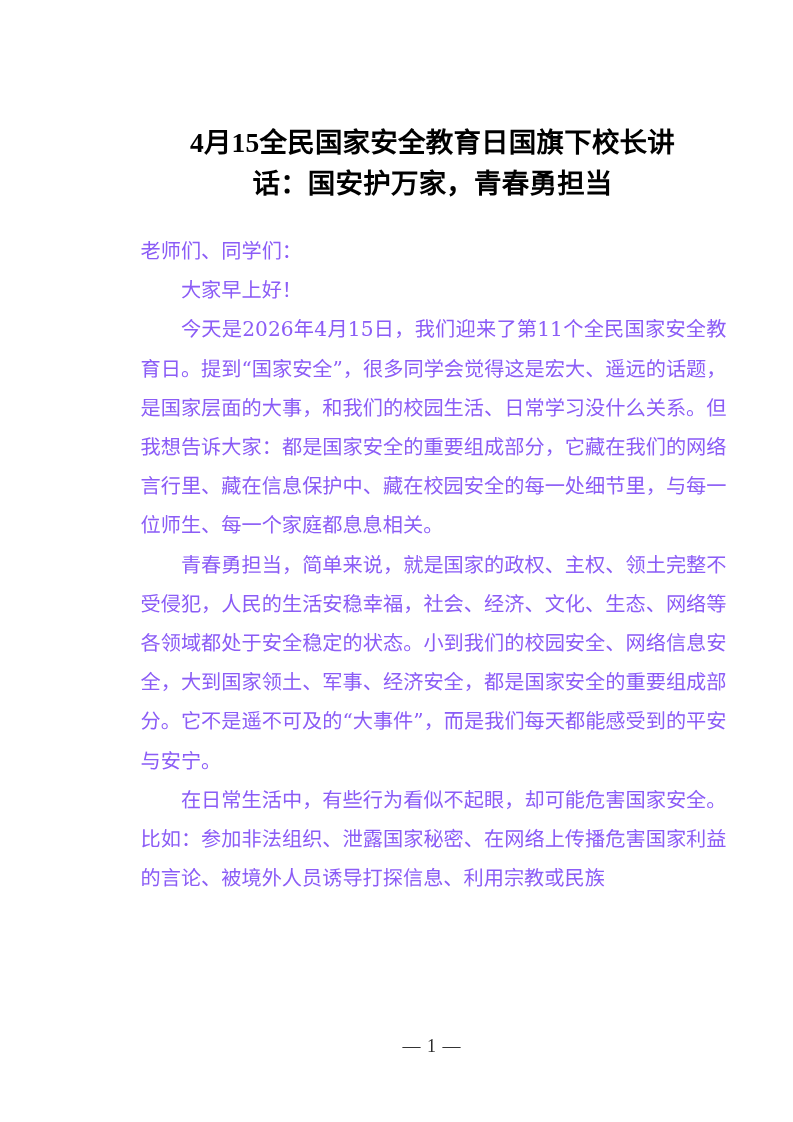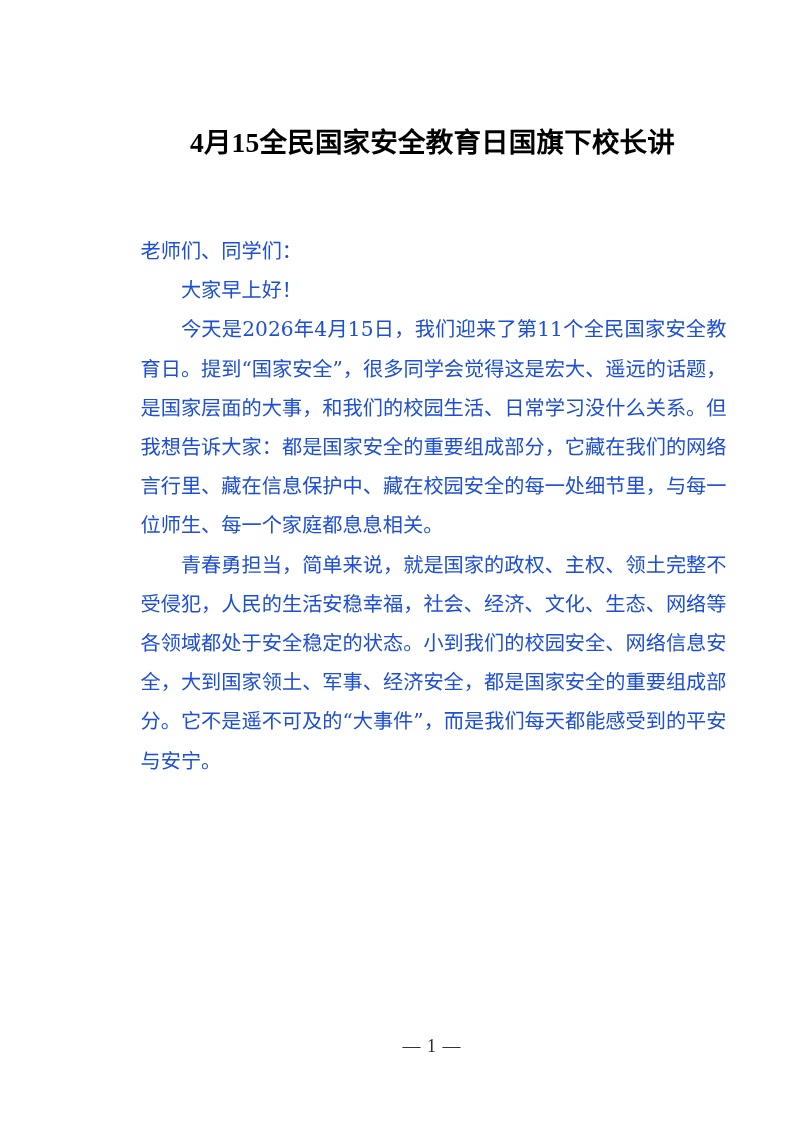--- a/index.html
+++ b/index.html
@@ -37,21 +37,21 @@
 
   
   .doc-body {
     position: absolute;
     left: 105px;
     top: 232px;
     width: 586px;
     font-family: "DejaVu Serif", "Liberation Serif", serif;
     font-size: 20.2px;
     line-height: 39.2px;
-    color: #1d4ed8;
+    color: #8b5cf6;
     text-align: justify;
     text-justify: inter-character;
     word-break: break-all;
     -webkit-font-smoothing: antialiased;
   }
 
   .doc-body p {
     margin: 0;
     padding: 0;
     text-align: justify;
@@ -83,24 +83,26 @@
     letter-spacing: 1px;
   }
 </style>
 </head>
 <body>
 
 <div class="page">
 
   <h1 class="doc-title">
     <span>4月15全民国家安全教育日国旗下校长讲</span><br>
+    <span>话：国安护万家，青春勇担当</span>
   </h1>
 
   <div class="doc-body">
     <p class="p-flush">老师们、同学们：</p>
     <p class="p-indent">大家早上好！</p>
     <p class="p-indent">今天是2026年4月15日，我们迎来了第11个全民国家安全教育日。提到“国家安全”，很多同学会觉得这是宏大、遥远的话题，是国家层面的大事，和我们的校园生活、日常学习没什么关系。但我想告诉大家：都是国家安全的重要组成部分，它藏在我们的网络言行里、藏在信息保护中、藏在校园安全的每一处细节里，与每一位师生、每一个家庭都息息相关。</p>
     <p class="p-indent">青春勇担当，简单来说，就是国家的政权、主权、领土完整不受侵犯，人民的生活安稳幸福，社会、经济、文化、生态、网络等各领域都处于安全稳定的状态。小到我们的校园安全、网络信息安全，大到国家领土、军事、经济安全，都是国家安全的重要组成部分。它不是遥不可及的“大事件”，而是我们每天都能感受到的平安与安宁。</p>
+    <p class="p-indent">在日常生活中，有些行为看似不起眼，却可能危害国家安全。比如：参加非法组织、泄露国家秘密、在网络上传播危害国家利益的言论、被境外人员诱导打探信息、利用宗教或民族</p>
   </div>
 
   <div class="page-footer">— 1 —</div>
 
 </div>
 
 </body></html>

